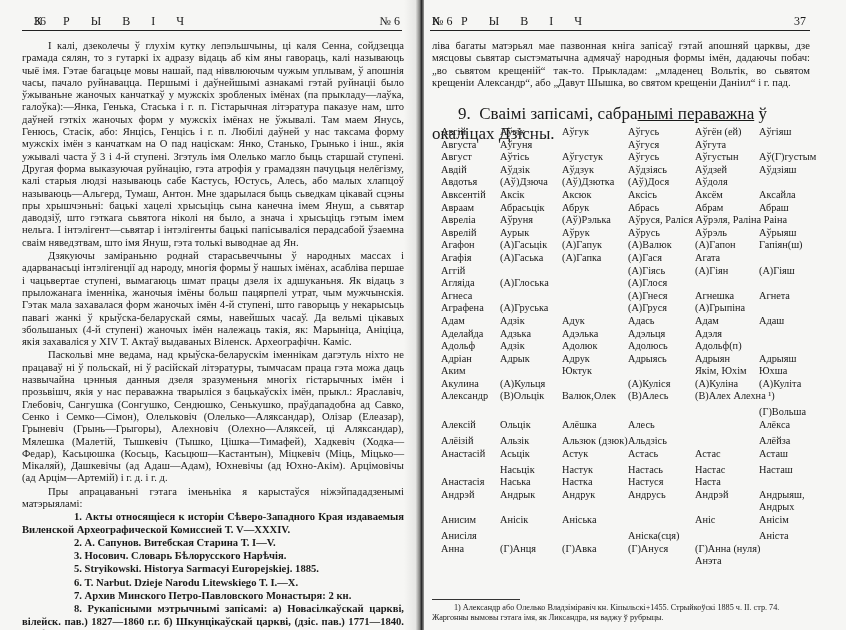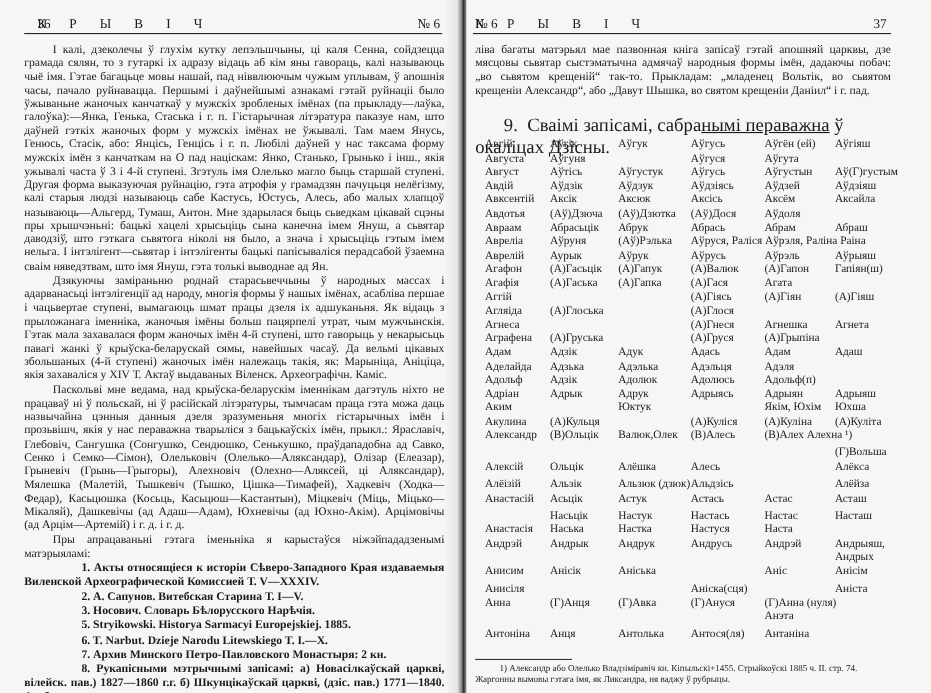--- a/index.html
+++ b/index.html
@@ -132,36 +132,36 @@
         </div>
         <div class="nrow">
           <span class="c0">Авдій</span>
           <span class="c1">Аўдзік</span>
           <span class="c2">Аўдзук</span>
           <span class="c3">Аўдзіясь</span>
           <span class="c4">Аўдзей</span>
           <span class="c5">Аўдзіяш</span>
         </div>
         <div class="nrow">
+          <span class="c0">Авдотья</span>
+          <span class="c1">(Аў)Дзюча</span>
+          <span class="c2">(Аў)Дзютка</span>
+          <span class="c3">(Аў)Дося</span>
+          <span class="c4">Аўдоля</span>
+          <span class="c5"></span>
+        </div>
+        <div class="nrow">
           <span class="c0">Авксентій</span>
           <span class="c1">Аксік</span>
           <span class="c2">Аксюк</span>
           <span class="c3">Аксісь</span>
           <span class="c4">Аксём</span>
           <span class="c5">Аксайла</span>
         </div>
         <div class="nrow">
-          <span class="c0">Авдотья</span>
-          <span class="c1">(Аў)Дзюча</span>
-          <span class="c2">(Аў)Дзютка</span>
-          <span class="c3">(Аў)Дося</span>
-          <span class="c4">Аўдоля</span>
-          <span class="c5"></span>
-        </div>
-        <div class="nrow">
           <span class="c0">Авраам</span>
           <span class="c1">Абрасьцік</span>
           <span class="c2">Абрук</span>
           <span class="c3">Абрась</span>
           <span class="c4">Абрам</span>
           <span class="c5">Абраш</span>
         </div>
         <div class="nrow">
           <span class="c0">Авреліа</span>
           <span class="c1">Аўруня</span>
@@ -371,26 +371,18 @@
           <span class="c5"></span>
         </div>
         <div class="nrow gap">
           <span class="c0"></span>
           <span class="c1"></span>
           <span class="c2"></span>
           <span class="c3"></span>
           <span class="c4">Анэта</span>
           <span class="c5"></span>
         </div>
-        <div class="nrow">
-          <span class="c0">Антоніна</span>
-          <span class="c1">Анця</span>
-          <span class="c2">Антолька</span>
-          <span class="c3">Антося(ля)</span>
-          <span class="c4">Антаніна</span>
-          <span class="c5"></span>
-        </div>
       </div>
 
     <div class="fn-rule"></div>
     <div class="footnote">1) Александр або Олелько Владзіміравіч кн. Кіпыльскі+1455. Стрыйкоўскі 1885 ч. II. стр. 74. Жаргонны вымовы гэтага імя, як Ликсандра, ня ваджу ў рубрыцы.</div>
   </div>
 </div>
 
 </body></html>

